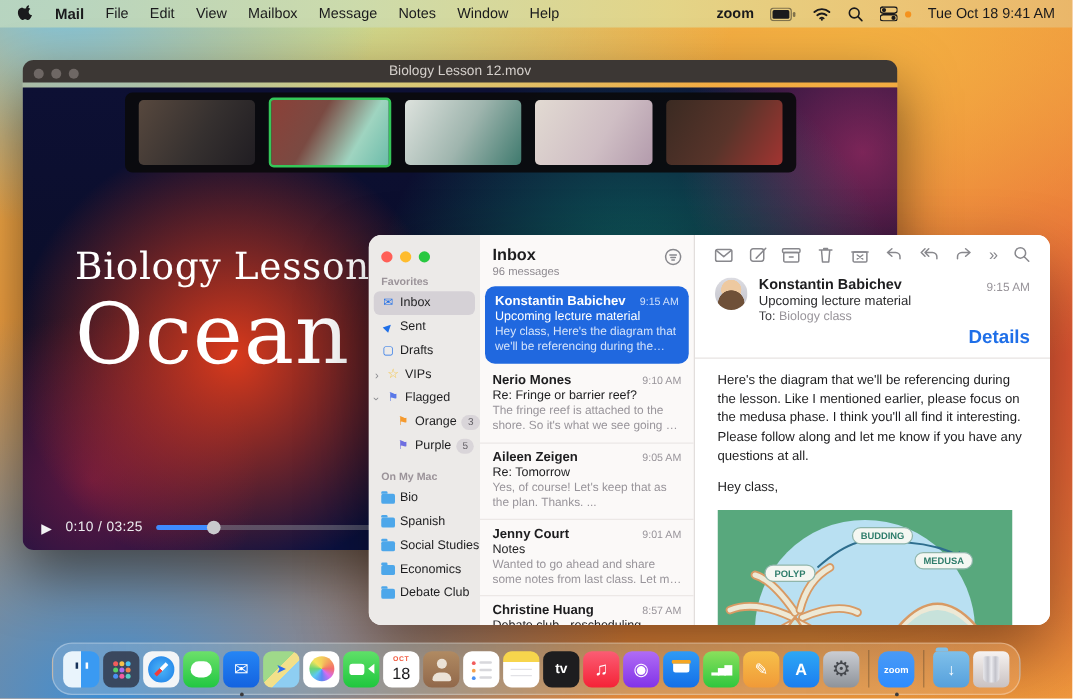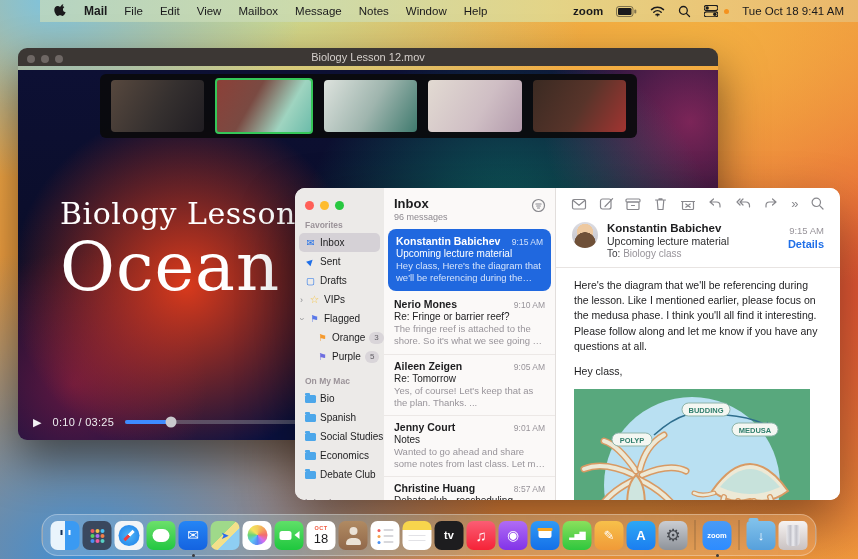--- a/index.html
+++ b/index.html
@@ -10,21 +10,21 @@
       radial-gradient(ellipse 520px 360px at 32% 0%, rgba(196,228,160,.85), rgba(196,228,160,0) 60%),
       radial-gradient(ellipse 640px 420px at 80% 6%, rgba(244,178,66,.95), rgba(244,178,66,0) 65%),
       radial-gradient(circle 480px at 103% 48%, rgba(230,80,52,.9), rgba(230,80,52,0) 70%),
       radial-gradient(ellipse 680px 500px at 10% 100%, #3f8fd4, rgba(63,143,212,0) 62%),
       linear-gradient(160deg, #f2b04a 0%, #ef9a3e 40%, #e87c38 70%, #f2a23e 100%);
   }
 
   
   .menubar { position:absolute; top:0; left:0; right:0; height:22px; display:flex; align-items:center;
     padding:0 14px; font-size:11.5px; color:#1a1a1c;
-    background:linear-gradient(90deg, rgba(186,214,192,.92), rgba(206,219,172,.9) 35%, rgba(226,216,142,.9) 62%, rgba(235,198,122,.9) 85%, rgba(233,185,110,.9));margin-left:40px; }
+    background:linear-gradient(90deg, rgba(186,214,192,.92), rgba(206,219,172,.9) 35%, rgba(226,216,142,.9) 62%, rgba(235,198,122,.9) 85%, rgba(233,185,110,.9)); }
   .mb-left { display:flex; align-items:center; gap:17px; }
   .mb-app { font-weight:bold; font-size:12px; }
   .mb-right { margin-left:auto; display:flex; align-items:center; gap:13px; }
   .mb-right .lbl { font-size:11.5px; font-weight:600; }
   .mb-clock { font-size:11.5px; }
   .rec-dot { width:5px; height:5px; border-radius:50%; background:#f5921e; margin-left:-7px; }
 
   
   .video-win { position:absolute; left:18px; top:48px; width:700px; height:392px; border-radius:9px;
     overflow:hidden; box-shadow:0 20px 45px rgba(0,0,0,.5); }
@@ -108,21 +108,21 @@
       radial-gradient(circle at 50% 38%, #eec9a0 0 38%, transparent 40%),
       linear-gradient(180deg,#dcdce2,#c2c2ca); }
   .dh-mid { flex:1; min-width:0; }
   .dh-name { font-size:11.5px; font-weight:bold; }
   .dh-sub { font-size:10.5px; margin-top:1px; color:#2c2c2e; }
   .dh-to { font-size:10px; margin-top:1px; }
   .dh-to .to { color:#3c3c40; }
   .dh-to .rec { color:#98949a; }
   .dh-right { text-align:right; flex:0 0 auto; }
   .dh-time { font-size:9.5px; color:#98949a; margin-top:3px; }
-  .details-link { font-size:11px; color:#1f6fe8; font-weight:600; margin-top:2px; cursor:default; }
+  .details-link { font-size:15px; color:#1f6fe8; font-weight:600; margin-top:25px; cursor:default; }
   .dbody { flex:1; padding:10px 18px 0; font-size:10.5px; line-height:1.45; overflow:hidden; }
   .dbody p { margin-bottom:10px; }
   .diagram { margin-top:2px; }
 
   
   .dock { position:absolute; left:50%; bottom:3px; transform:translateX(-50%); display:flex; align-items:center; gap:3px;
     padding:5px 8px; border-radius:16px; border:1px solid rgba(255,255,255,.3);
     background:linear-gradient(90deg, rgba(125,170,212,.6), rgba(185,170,140,.45) 52%, rgba(238,165,95,.55)); }
   .di { width:29px; height:29px; border-radius:7px; position:relative; flex:0 0 auto;
     display:flex; align-items:center; justify-content:center; color:#fff; font-size:15px; cursor:default; }

